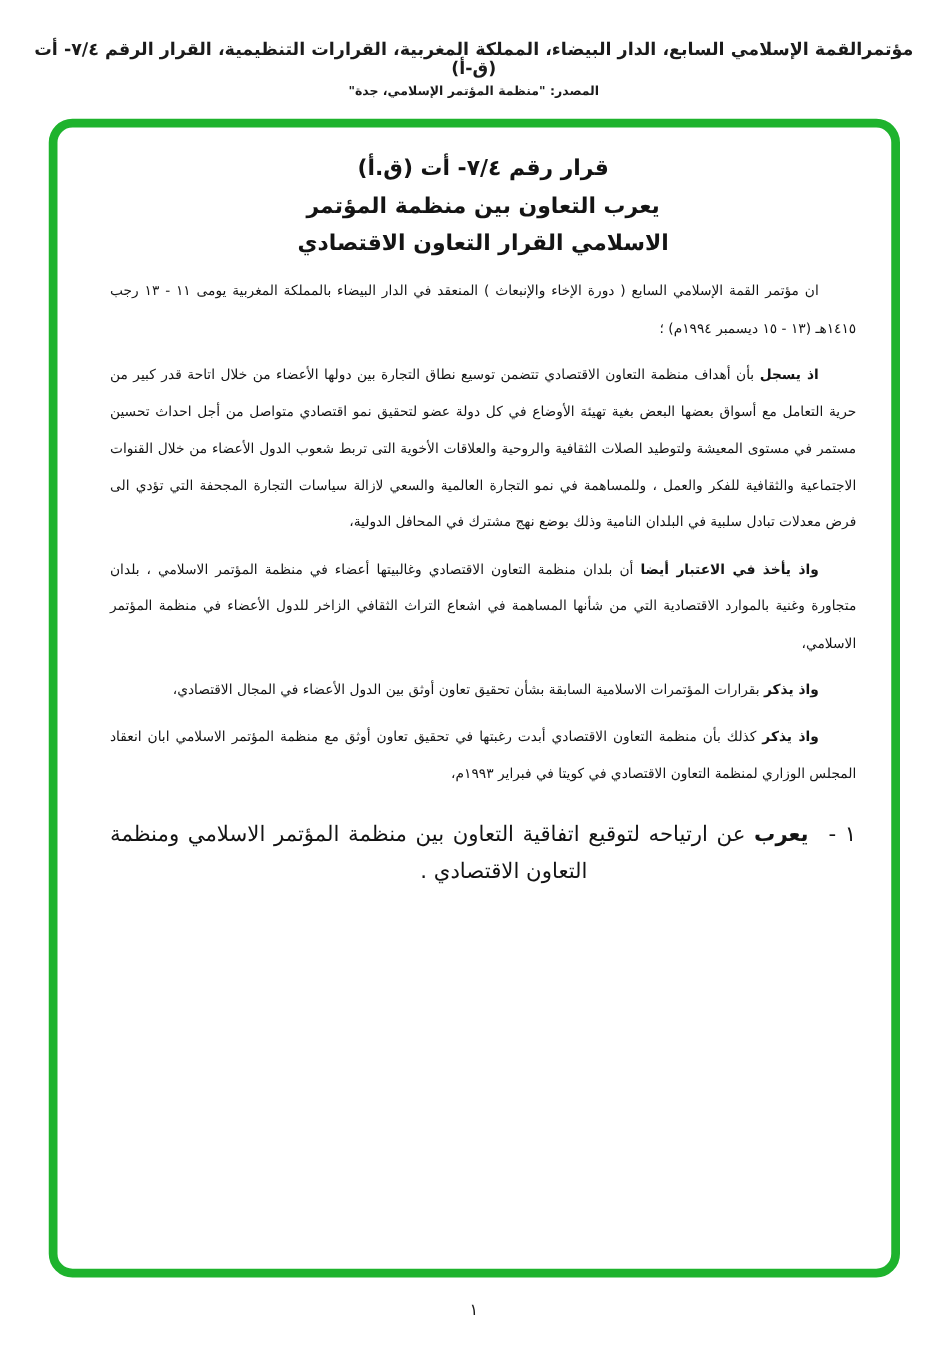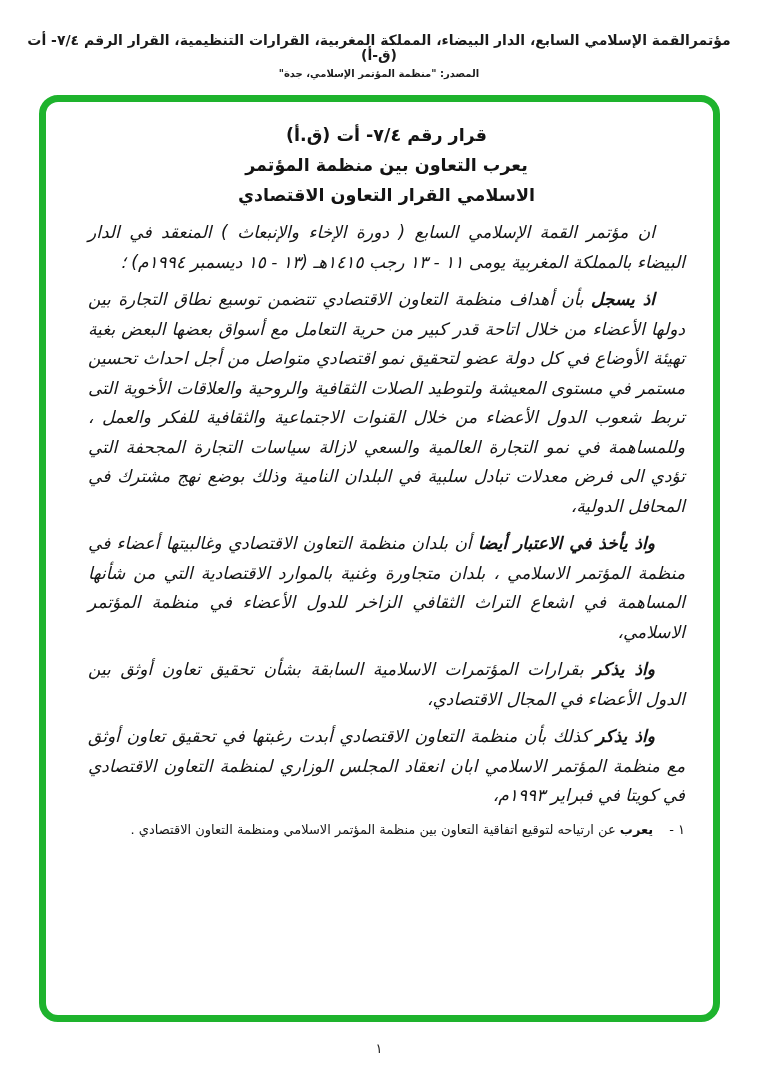--- a/index.html
+++ b/index.html
@@ -40,30 +40,29 @@
   .doc-title {
     text-align: center;
     font-weight: bold;
     font-size: 17.5px;
     line-height: 30px;
     margin-top: 4px;
     letter-spacing: 0.2px;
   }
   .para {
     margin: 8px 0 0 0;
-    font-size: 17px;
+    font-size: 11px;
     line-height: 29.5px;
     text-align: justify;
     text-indent: 30px;
-    font-style: italic;
   }
   .para .lead, .list-item .lead { font-weight: bold; }
   .list-item {
-    margin: 4px 0 0 0;
-    font-size: 13px;
+    margin: 20px 0 0 0;
+    font-size: 17px;
     line-height: 29.5px;
     text-align: justify;
     padding-right: 215px;
     text-indent: -215px;
   }
   .item-number { margin-left: 16px; }
   .page-number {
     position: absolute;
     bottom: 22px; right: 0; left: 0;
     text-align: center;

